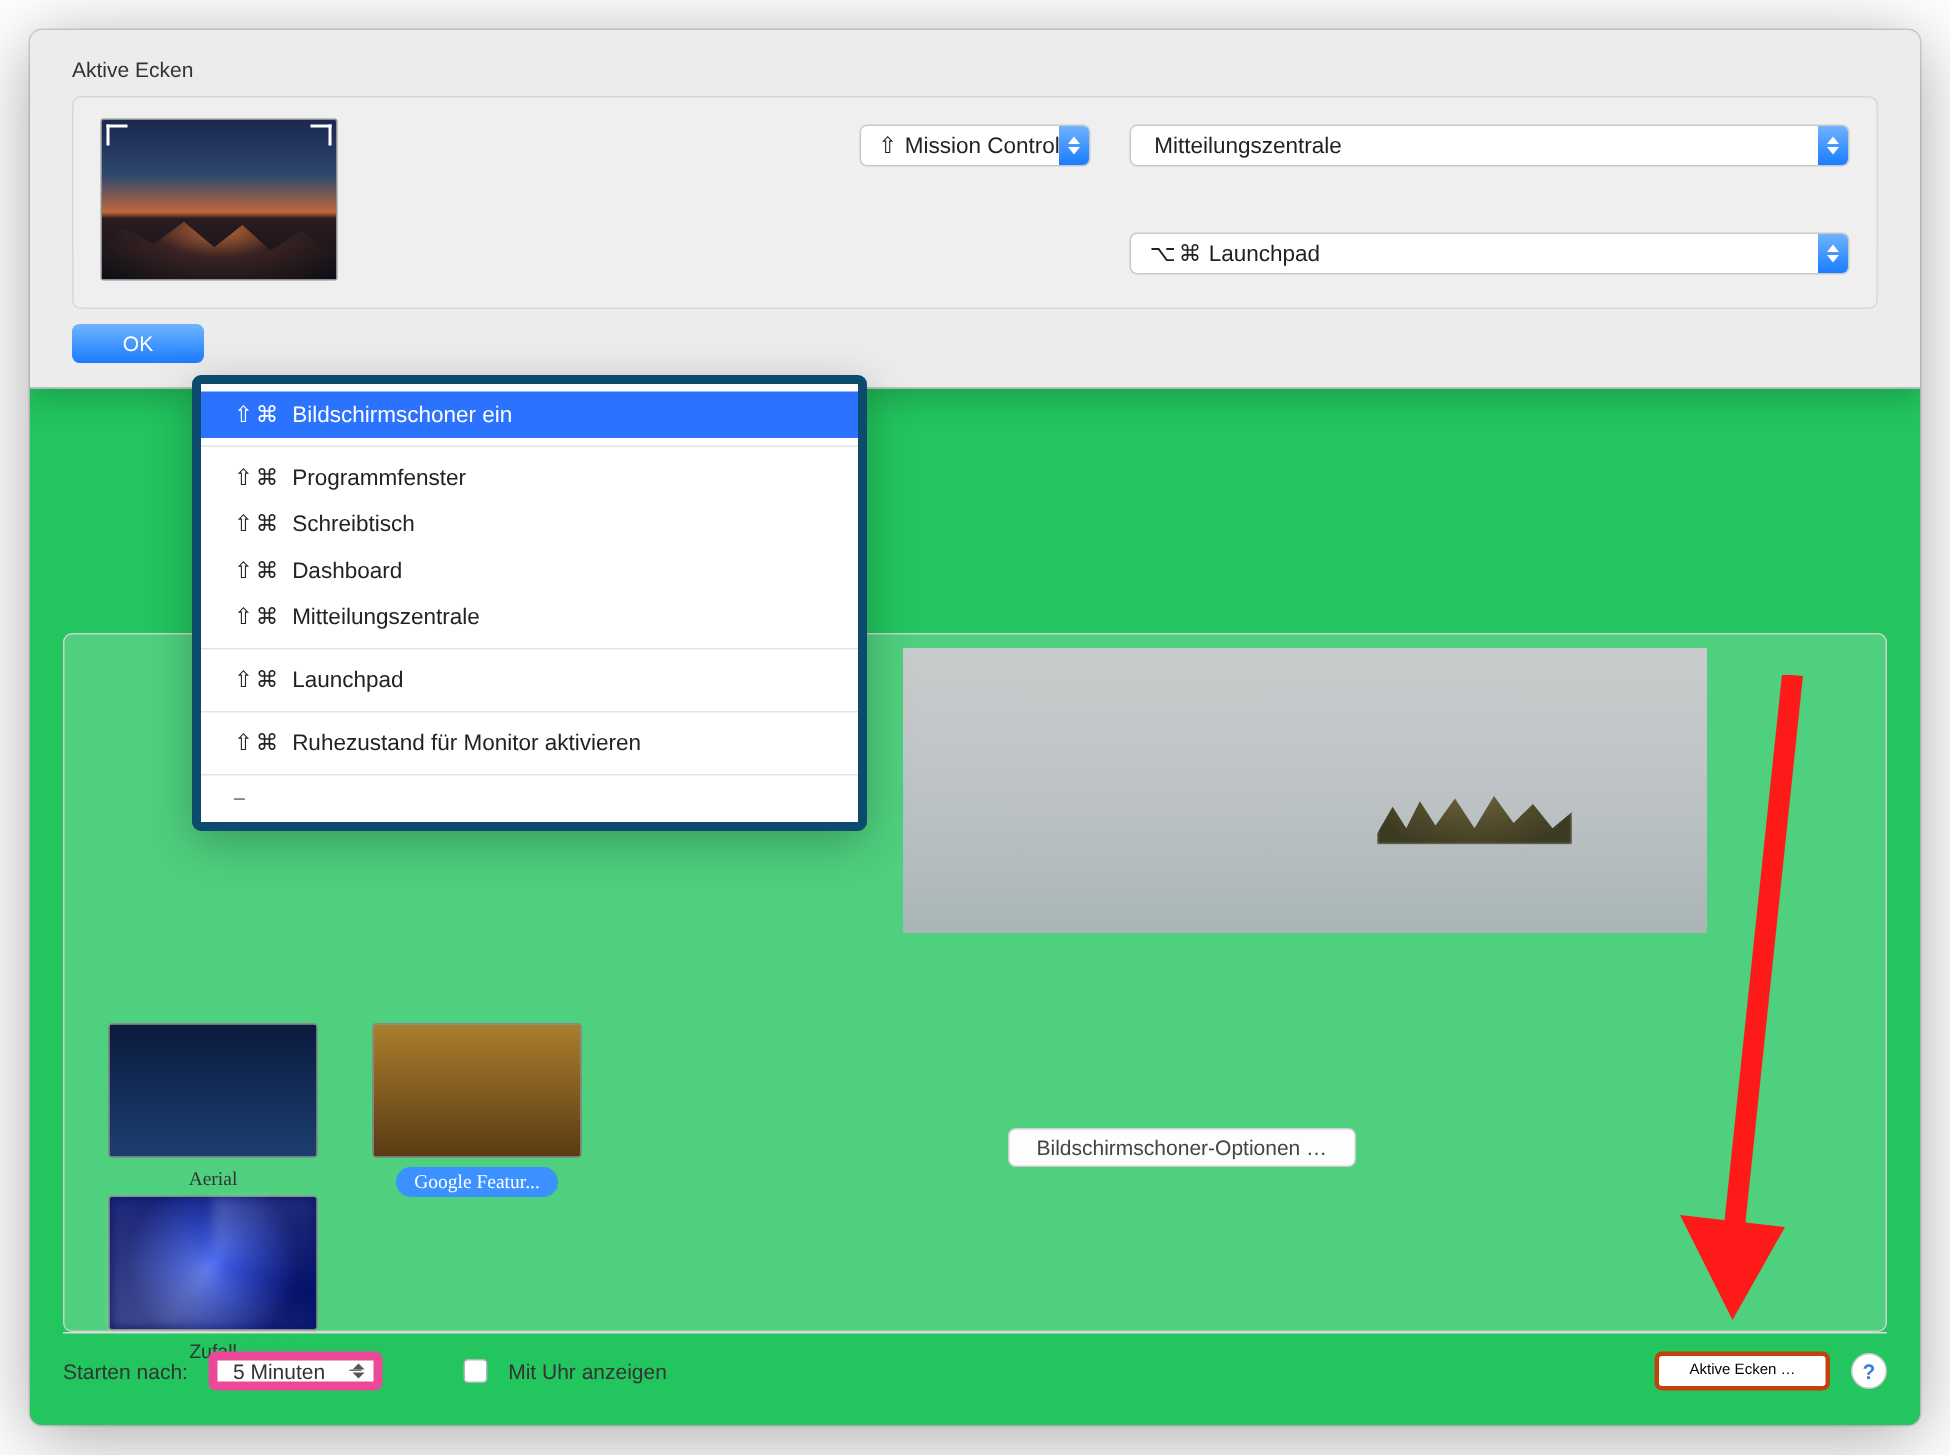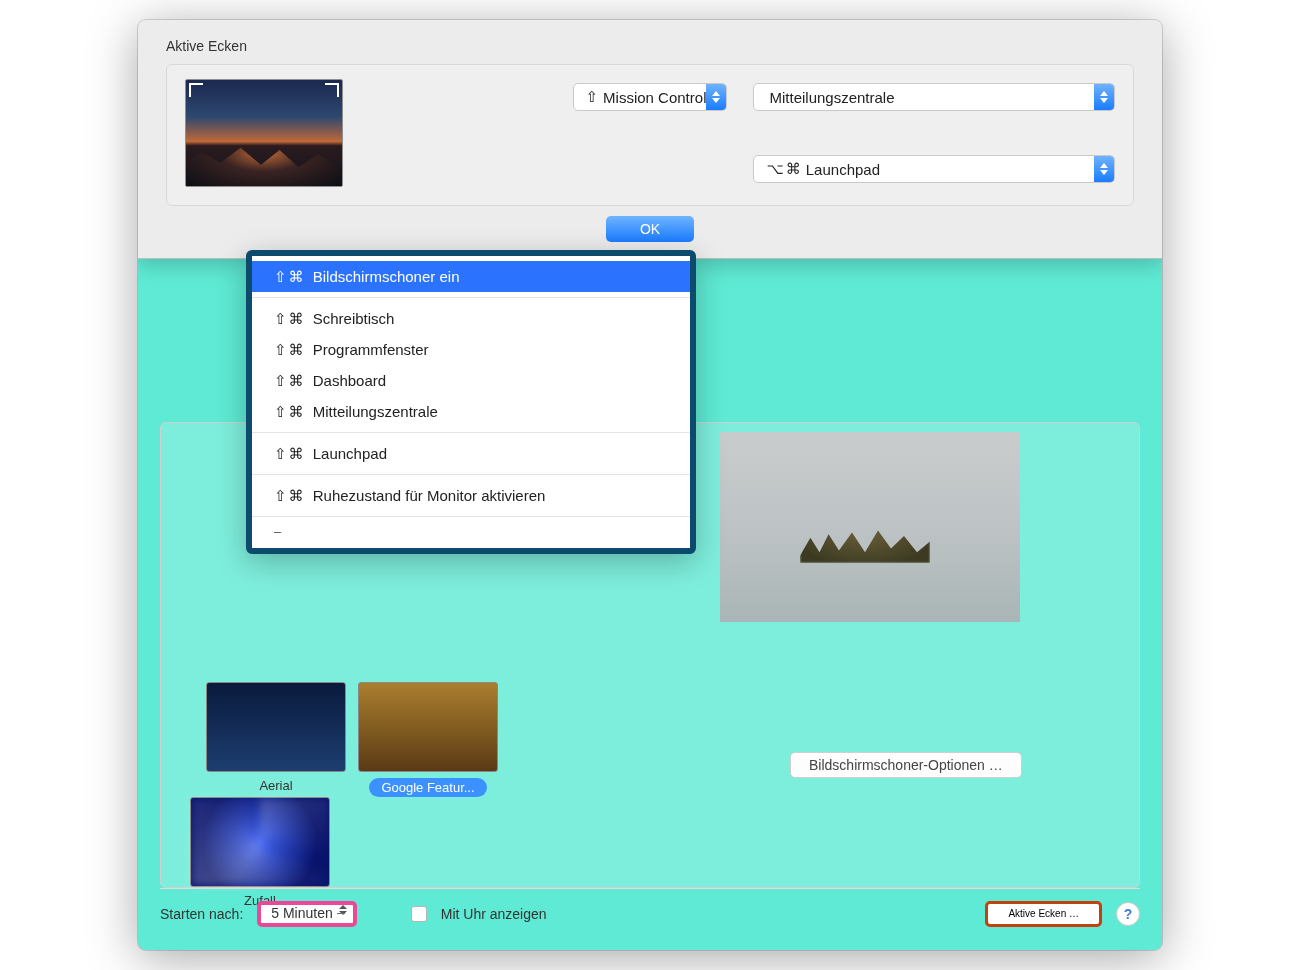--- a/index.html
+++ b/index.html
@@ -7,23 +7,23 @@
   font-family: -apple-system, "Helvetica Neue", Arial, sans-serif;
   font-size: 13px;
   background: #fff;
   width: 1300px;
   height: 970px;
   display: flex;
   align-items: center;
   justify-content: center;
 }
 .window {
-  width: 1024px;
+  width: 1260px;
   height: 930px;
-  background: #5eead4;
+  background: #22c55e;
   border-radius: 8px;
   box-shadow: 0 8px 50px rgba(0,0,0,0.35), 0 0 0 1px rgba(0,0,0,0.15);
   overflow: hidden;
   position: relative;
 }
 .titlebar {
   height: 52px;
   background: linear-gradient(to bottom, #e7e7e7, #d6d6d6);
   border-bottom: 1px solid #b8b8b8;
   display: flex;
@@ -129,21 +129,21 @@
   content: ""; position: absolute; left:0; right:0; bottom:0; height:40%;
   background: radial-gradient(ellipse at 50% 20%, #be6a37 0%, #3a2322 40%, #0b0e15 100%);
   clip-path: polygon(0 40%, 10% 20%, 22% 45%, 35% 10%, 48% 50%, 60% 15%, 72% 55%, 85% 25%, 100% 60%, 100% 100%, 0 100%);
 }
 .corner-mark { position: absolute; width:14px; height:14px; border: 2px solid #fff; }
 .corner-mark.tl { top:3px; left:3px; border-right:none; border-bottom:none; }
 .corner-mark.tr { top:3px; right:3px; border-left:none; border-bottom:none; }
 .corner-mark.bl { bottom:3px; left:3px; border-right:none; border-top:none; }
 .corner-mark.br { bottom:3px; right:3px; border-left:none; border-top:none; }
 
-.ok-row { display: flex; justify-content: center; padding: 0 28px; }
+.ok-row { display: flex; justify-content: flex-start; padding: 0 28px; }
 .ok-btn {
   height: 26px; width: 88px; border-radius: 5px; border: none;
   background: linear-gradient(to bottom, #6fb4ff, #1a7cff);
   color: #fff; font-size: 14px; font-weight: 500;
 }
 
 
 .dropdown {
   position: absolute; z-index: 40;
   left: 108px; top: 230px; width: 450px;
@@ -174,21 +174,21 @@
   content:""; position:absolute; right:90px; top:50%; width:130px; height:36px;
   background: radial-gradient(ellipse at 50% 0%, #6f623b 0%, #3c3b22 80%);
   filter: blur(1px);
   clip-path: polygon(0 80%, 8% 30%, 15% 70%, 22% 20%, 30% 65%, 40% 15%, 50% 70%, 60% 10%, 70% 60%, 80% 25%, 90% 70%, 100% 40%, 100% 100%, 0 100%);
 }
 .outer-box {
   position:absolute; left:0; right:0; top:-10px; bottom:62px;
   border:1px solid #d0d0d0; border-radius:6px; background:rgba(255,255,255,0.2);
 }
 .screensavers {
-  position:absolute; left:46px; top:250px; display:flex; gap:12px;
+  position:absolute; left:30px; top:250px; display:flex; gap:36px;font-family:Liberation Serif, serif;
 }
 .ss { width:140px; text-align:center; }
 .ss .thumb { width:140px; height:90px; border:1px solid #888; border-radius:3px; }
 .ss-aerial .thumb { background: linear-gradient(to bottom,#0a1a3c,#1c3e70); }
 .ss-google .thumb { background: linear-gradient(to bottom,#ab7f2e,#5a3a14); }
 .ss-zufall .thumb { background: radial-gradient(circle at 50% 50%, #3c5ff0, #07126b 70%); }
 .ss-zufall .thumb::after { content:""; display:block; width:100%; height:100%; background: conic-gradient(from 0deg, rgba(255,255,255,0.2), transparent 30%, rgba(255,255,255,0.25) 60%, transparent); border-radius:3px; filter: blur(4px); }
 .ss-zufall { position:absolute; left:30px; top:365px; }
 .ss .lbl { font-size:13px; margin-top:6px; color:#333; }
 .lbl-pill {
@@ -201,22 +201,22 @@
   background:#fdfdfd; border:1px solid #cfcfcf; border-radius:5px;
 }
 
 .bottom-bar {
   position:absolute; left:22px; right:22px; bottom:22px; height:40px;
   border-top:1px solid #dcdcdc; padding-top:10px;
   display:flex; align-items:center; gap:14px; font-size:14px; color:#333;
   z-index: 5;
 }
 .small-select {
-  height:26px; background:#fff; border:4px solid #ec4899; border-radius:5px;
-  padding:0 20px 0 10px; display:flex; align-items:flex-start; position:relative;
+  height:26px; background:#fff; border:6px solid #ec4899; border-radius:5px;
+  padding:0 32px 0 10px; display:flex; align-items:center; position:relative;
 }
 .small-select::after {
   content:""; position:absolute; right:8px; top:50%; transform:translateY(-50%);
   width:8px; height:12px;
   background:
     linear-gradient(#6b6b6b,#6b6b6b) center/8px 1px no-repeat;
 }
 .small-select .chev { position:absolute; right:6px; display:flex; flex-direction:column; gap:2px;}
 .small-select .chev::before,.small-select .chev::after{content:"";width:0;height:0;border-left:4px solid transparent;border-right:4px solid transparent;}
 .small-select .chev::before{border-bottom:4px solid #555;}
@@ -314,22 +314,22 @@
       </div>
     </div>
     <div class="ok-row">
       <button class="ok-btn">OK</button>
     </div>
   </div>
 
   <div class="dropdown">
     <div class="item selected"><span class="sym">⇧⌘</span> <span>Bildschirmschoner ein</span></div>
     <div class="sep"></div>
+    <div class="item"><span class="sym">⇧⌘</span> <span>Programmfenster</span></div>
     <div class="item"><span class="sym">⇧⌘</span> <span>Schreibtisch</span></div>
-    <div class="item"><span class="sym">⇧⌘</span> <span>Programmfenster</span></div>
     <div class="item"><span class="sym">⇧⌘</span> <span>Dashboard</span></div>
     <div class="item"><span class="sym">⇧⌘</span> <span>Mitteilungszentrale</span></div>
     <div class="sep"></div>
     <div class="item"><span class="sym">⇧⌘</span> <span>Launchpad</span></div>
     <div class="sep"></div>
     <div class="item"><span class="sym">⇧⌘</span> <span>Ruhezustand für Monitor aktivieren</span></div>
     <div class="sep"></div>
     <div class="dash">–</div>
   </div>
 

